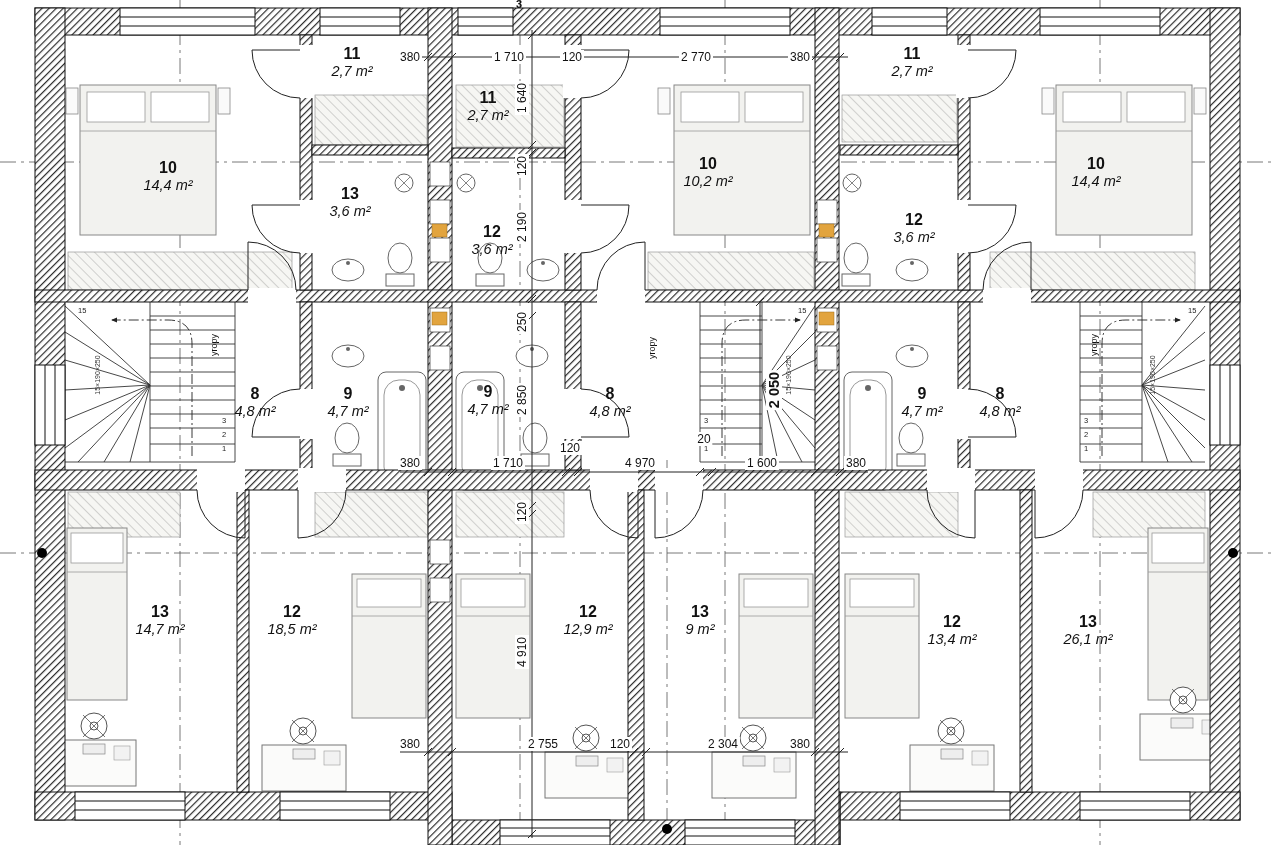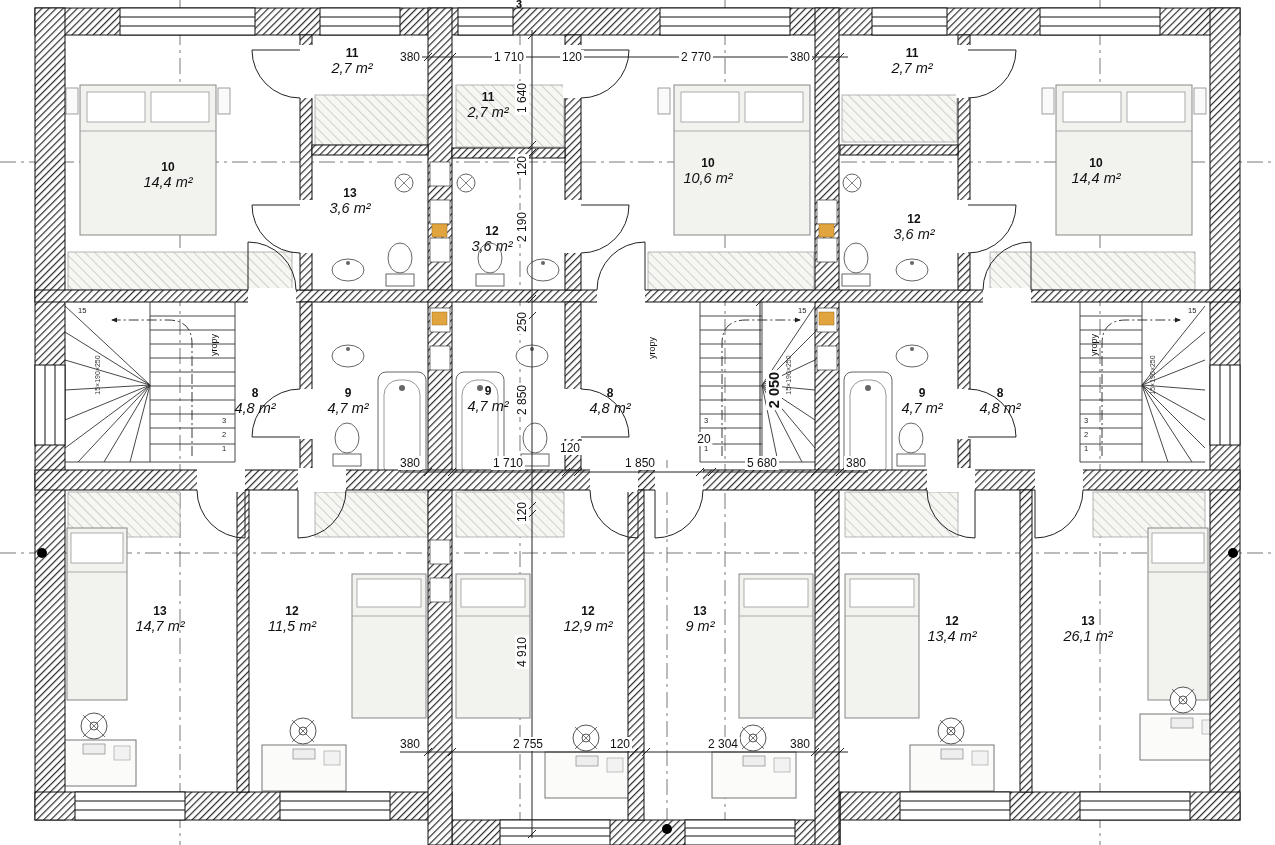--- a/index.html
+++ b/index.html
@@ -1,20 +1,20 @@
 <!DOCTYPE html>
 <html><head>
 <meta charset="utf-8">
 <style>
   html,body{margin:0;padding:0;background:#fff;}
   #plan{position:relative;width:1275px;height:845px;background:#fff;overflow:hidden;
         font-family:"Liberation Sans",sans-serif;color:#111;}
   #plan svg{position:absolute;left:0;top:0;}
   .room{position:absolute;transform:translate(-50%,-50%);text-align:center;line-height:1.2;white-space:nowrap;}
-  .rn{font-weight:bold;font-size:12px;}
+  .rn{font-weight:bold;font-size:16px;}
   .ra{font-style:italic;font-size:14.5px;}
   .dim{position:absolute;transform:translate(-50%,-50%);font-size:12px;background:#fff;
        padding:0 2px;white-space:nowrap;z-index:5;}
   .dim.v{transform:translate(-50%,-50%) rotate(-90deg);background:#fff;}
   .dim.big{font-size:14.5px;font-weight:bold;}
   .stx{position:absolute;transform:translate(-50%,-50%) rotate(-90deg);font-size:9px;white-space:nowrap;}
   .snote{position:absolute;transform:translate(-50%,-50%) rotate(-90deg);font-size:7px;white-space:nowrap;color:#333;}
   .sn{position:absolute;font-size:7.5px;color:#222;}
   .axisnum{position:absolute;font-size:11px;font-weight:bold;}
 </style>
@@ -463,21 +463,21 @@
 <div class="room" style="left:488px;top:106px">
   <div class="rn">11</div>
   <div class="ra">2,7 m²</div>
 </div>
 <div class="room" style="left:492px;top:240px">
   <div class="rn">12</div>
   <div class="ra">3,6 m²</div>
 </div>
 <div class="room" style="left:708px;top:172px">
   <div class="rn">10</div>
-  <div class="ra">10,6 m²</div>
+  <div class="ra">10,2 m²</div>
 </div>
 <div class="room" style="left:912px;top:62px">
   <div class="rn">11</div>
   <div class="ra">2,7 m²</div>
 </div>
 <div class="room" style="left:914px;top:228px">
   <div class="rn">12</div>
   <div class="ra">3,6 m²</div>
 </div>
 <div class="room" style="left:1096px;top:172px">
@@ -507,21 +507,21 @@
 <div class="room" style="left:1000px;top:402px">
   <div class="rn">8</div>
   <div class="ra">4,8 m²</div>
 </div>
 <div class="room" style="left:160px;top:620px">
   <div class="rn">13</div>
   <div class="ra">14,7 m²</div>
 </div>
 <div class="room" style="left:292px;top:620px">
   <div class="rn">12</div>
-  <div class="ra">11,5 m²</div>
+  <div class="ra">18,5 m²</div>
 </div>
 <div class="room" style="left:588px;top:620px">
   <div class="rn">12</div>
   <div class="ra">12,9 m²</div>
 </div>
 <div class="room" style="left:700px;top:620px">
   <div class="rn">13</div>
   <div class="ra">9 m²</div>
 </div>
 <div class="room" style="left:952px;top:630px">
@@ -541,27 +541,27 @@
 <div class="dim v" style="left:522px;top:98px">1 640</div>
 <div class="dim v" style="left:522px;top:166px">120</div>
 <div class="dim v" style="left:522px;top:227px">2 190</div>
 <div class="dim v" style="left:522px;top:322px">250</div>
 <div class="dim v" style="left:522px;top:400px">2 850</div>
 <div class="dim v" style="left:522px;top:512px">120</div>
 <div class="dim v" style="left:522px;top:652px">4 910</div>
 <div class="dim" style="left:410px;top:463px">380</div>
 <div class="dim" style="left:508px;top:463px">1 710</div>
 <div class="dim" style="left:570px;top:448px">120</div>
-<div class="dim" style="left:640px;top:463px">1 850</div>
+<div class="dim" style="left:640px;top:463px">4 970</div>
 <div class="dim" style="left:704px;top:439px">20</div>
-<div class="dim" style="left:762px;top:463px">5 680</div>
+<div class="dim" style="left:762px;top:463px">1 600</div>
 <div class="dim" style="left:856px;top:463px">380</div>
 <div class="dim v big" style="left:774px;top:390px">2 050</div>
 <div class="dim" style="left:410px;top:744px">380</div>
-<div class="dim" style="left:528px;top:744px">2 755</div>
+<div class="dim" style="left:543px;top:744px">2 755</div>
 <div class="dim" style="left:620px;top:744px">120</div>
 <div class="dim" style="left:723px;top:744px">2 304</div>
 <div class="dim" style="left:800px;top:744px">380</div>
 
 <div class="stx" style="left:214px;top:345px">угору</div>
 <div class="stx" style="left:652px;top:348px">угору</div>
 <div class="stx" style="left:1094px;top:345px">угору</div>
 <div class="snote" style="left:97px;top:375px">15×190×250</div>
 <div class="snote" style="left:788px;top:375px">15×190×250</div>
 <div class="snote" style="left:1152px;top:375px">15×190×250</div>

